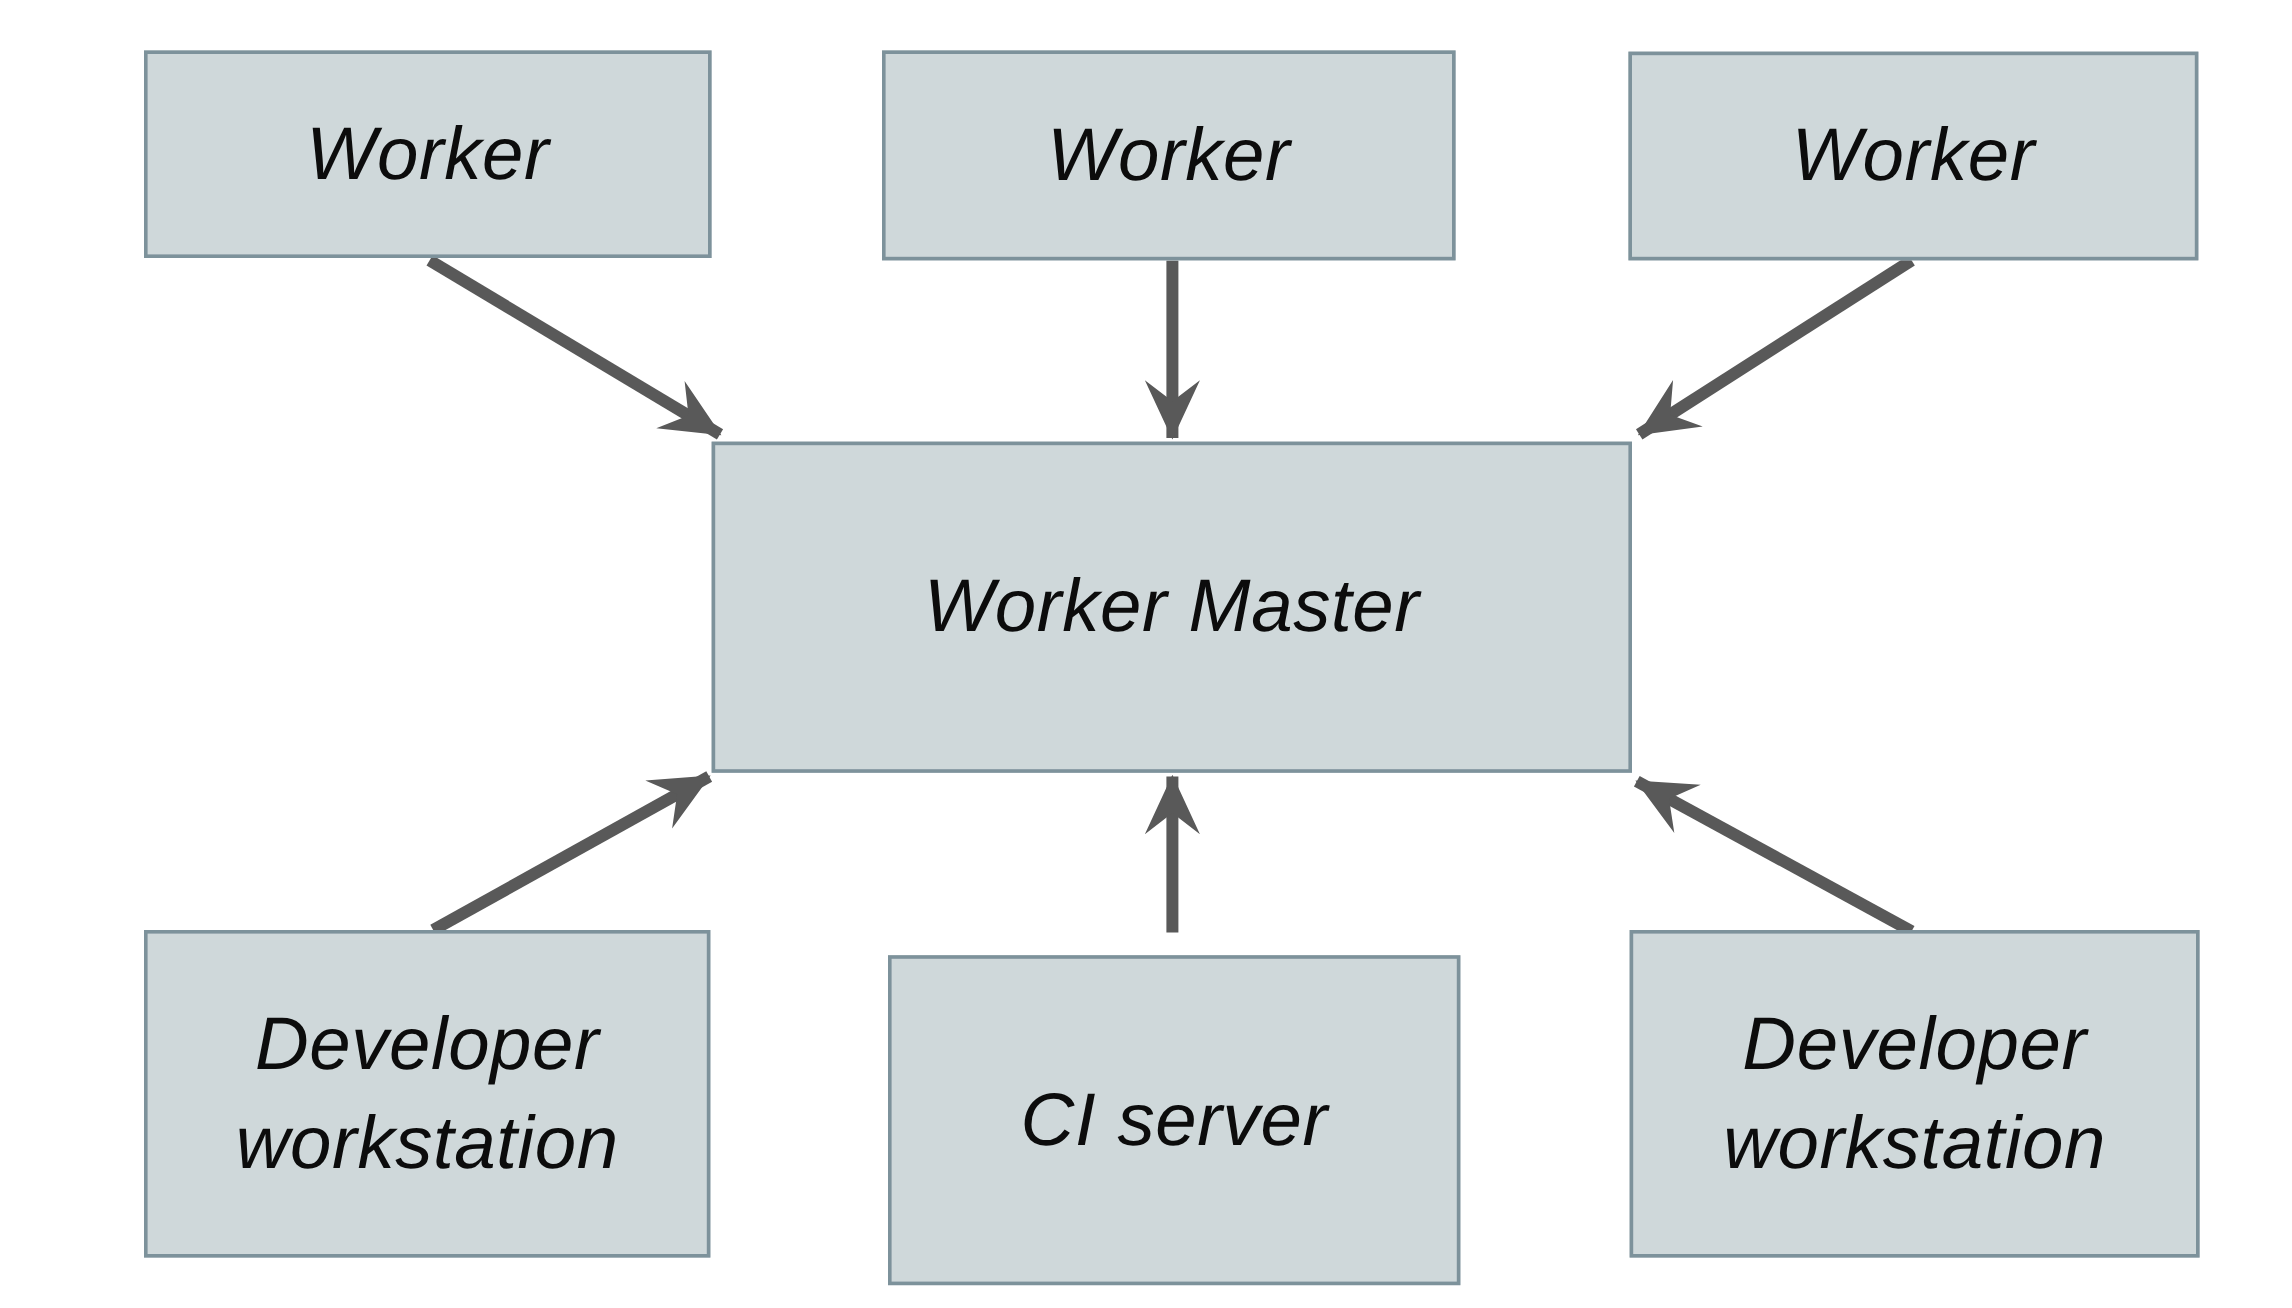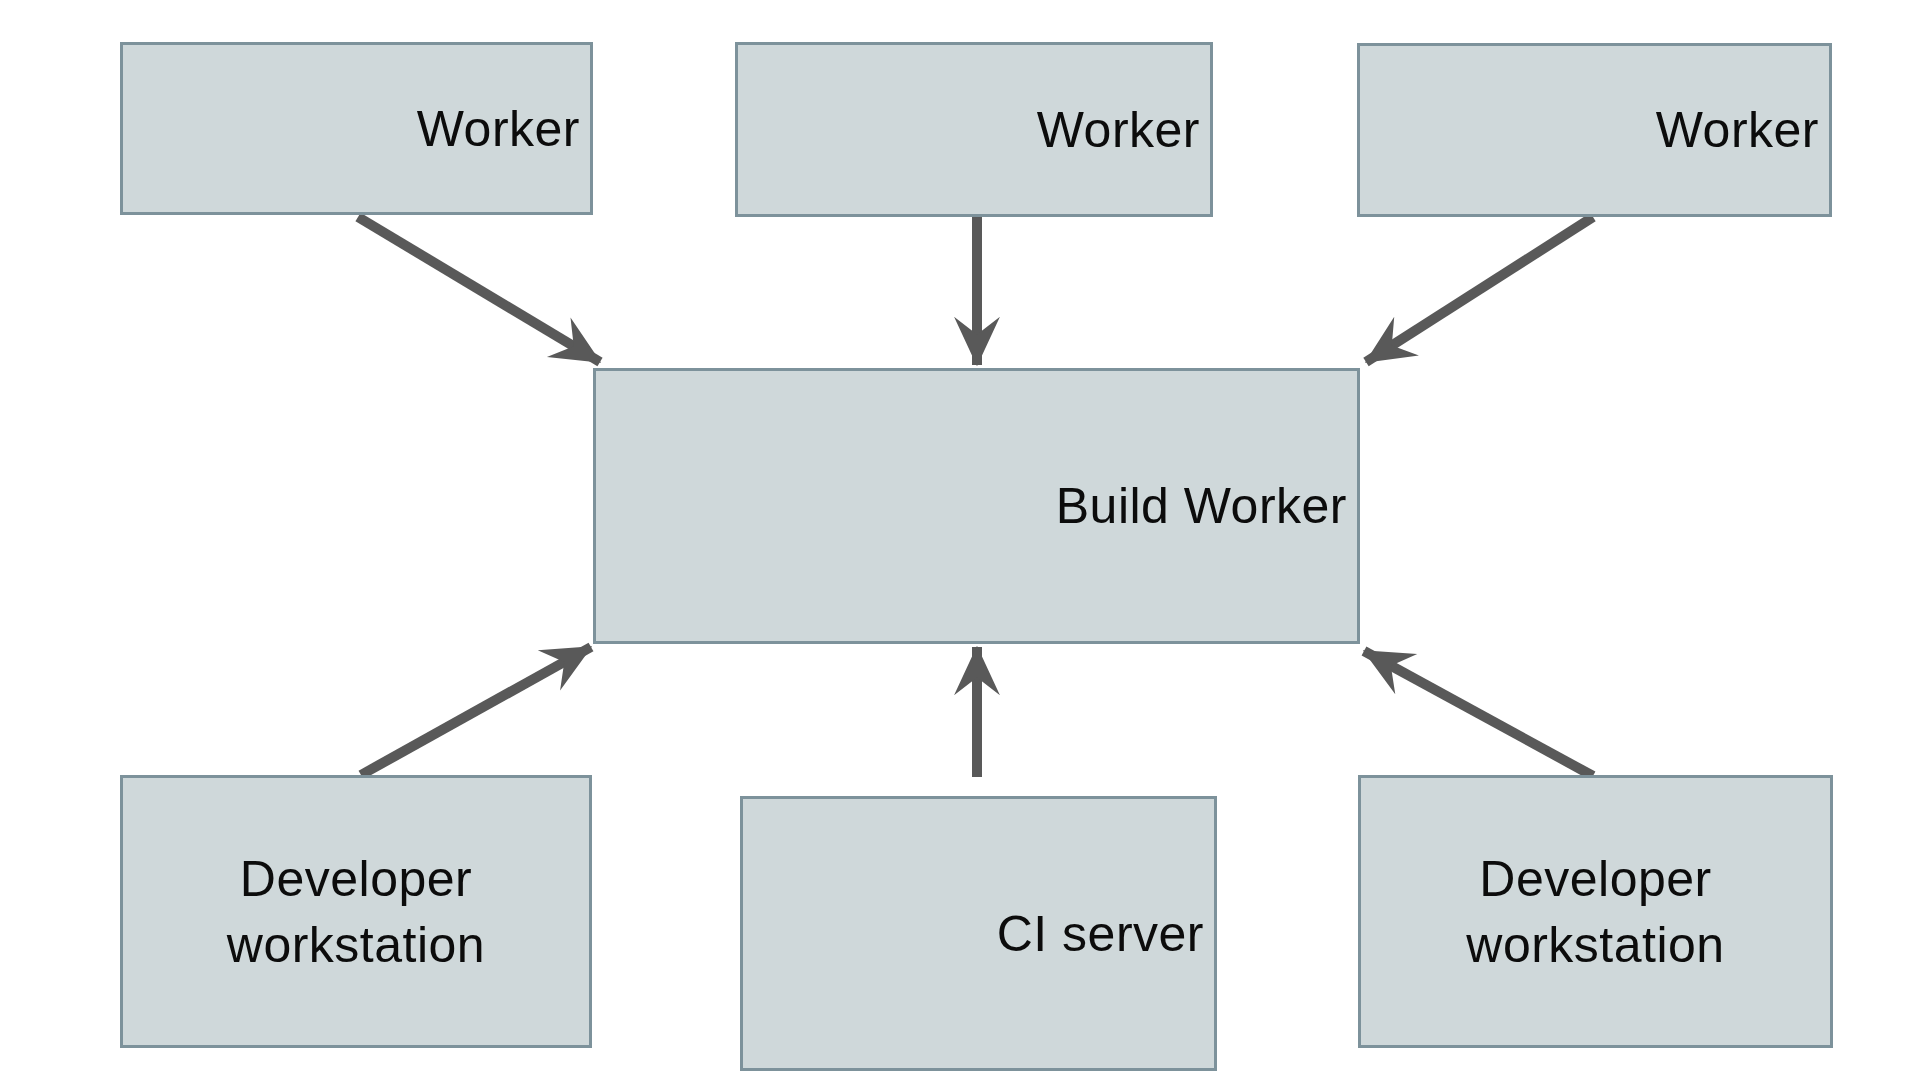--- a/index.html
+++ b/index.html
@@ -30,27 +30,28 @@
     width: 1910px;
     height: 1090px;
   }
   .node {
     position: absolute;
     box-sizing: border-box;
     border: 3px solid #7d929b;
     background: #cfd8da;
     display: flex;
     align-items: center;
-    justify-content: flex-end;
+    justify-content: center;
     text-align: center;
-    font-size: 50px;
+    font-size: 62px;
     line-height: 1.32;
     color: #0c0c0c;
     padding: 0 10px;
     letter-spacing: 0.5px;
+    font-style: italic;
   }
   .node .label {
     display: block;
   }
 </style>
 </head>
 <body>
 
 <div id="canvas">
   <svg id="edge-layer" width="1910" height="1090" viewBox="0 0 1910 1090" xmlns="http://www.w3.org/2000/svg">
@@ -72,21 +73,21 @@
       <div class="node" style="left: 120px; top: 42px; width: 473px; height: 173px; background: rgb(207, 216, 218); border-color: rgb(125, 146, 155); color: rgb(12, 12, 12);">
         <span class="label">Worker</span>
       </div>
       <div class="node" style="left: 735px; top: 42px; width: 478px; height: 175px; background: rgb(207, 216, 218); border-color: rgb(125, 146, 155); color: rgb(12, 12, 12);">
         <span class="label">Worker</span>
       </div>
       <div class="node" style="left: 1357px; top: 43px; width: 475px; height: 174px; background: rgb(207, 216, 218); border-color: rgb(125, 146, 155); color: rgb(12, 12, 12);">
         <span class="label">Worker</span>
       </div>
       <div class="node" style="left: 593px; top: 368px; width: 767px; height: 276px; background: rgb(207, 216, 218); border-color: rgb(125, 146, 155); color: rgb(12, 12, 12);">
-        <span class="label">Build Worker</span>
+        <span class="label">Worker Master</span>
       </div>
       <div class="node" style="left: 120px; top: 775px; width: 472px; height: 273px; background: rgb(207, 216, 218); border-color: rgb(125, 146, 155); color: rgb(12, 12, 12);">
         <span class="label">Developer workstation</span>
       </div>
       <div class="node" style="left: 740px; top: 796px; width: 477px; height: 275px; background: rgb(207, 216, 218); border-color: rgb(125, 146, 155); color: rgb(12, 12, 12);">
         <span class="label">CI server</span>
       </div>
       <div class="node" style="left: 1358px; top: 775px; width: 475px; height: 273px; background: rgb(207, 216, 218); border-color: rgb(125, 146, 155); color: rgb(12, 12, 12);">
         <span class="label">Developer workstation</span>
       </div>

